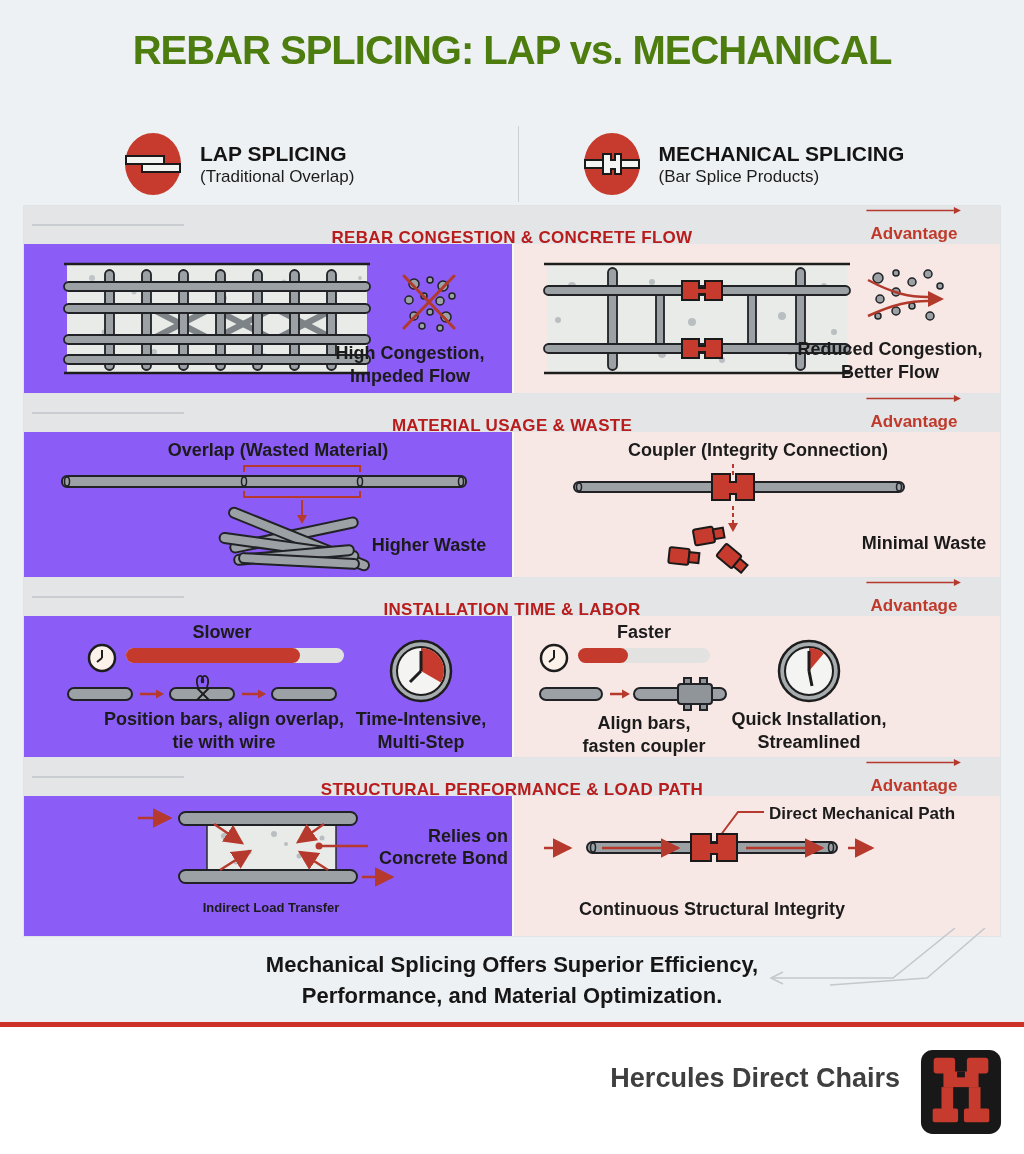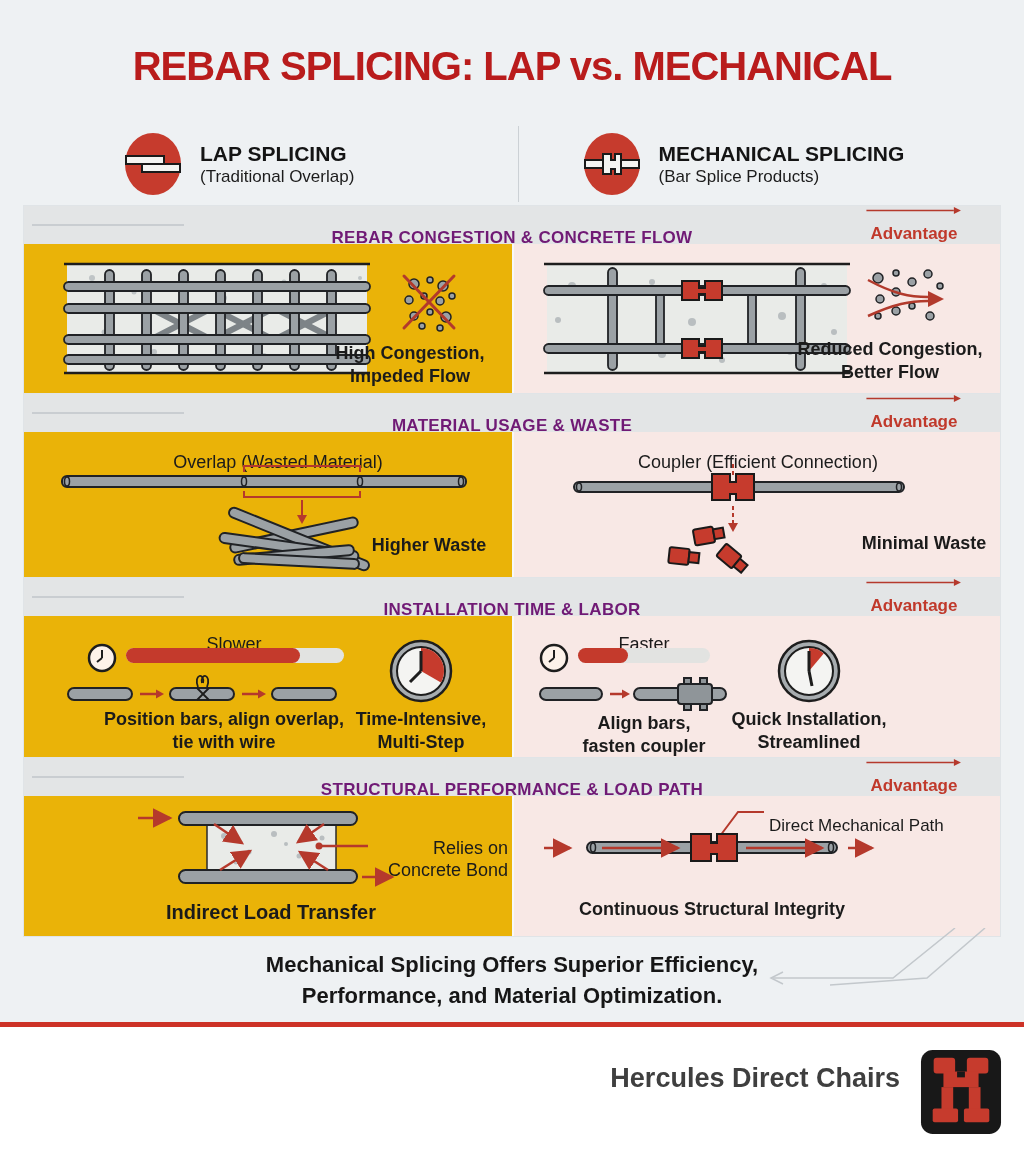--- a/index.html
+++ b/index.html
@@ -1,47 +1,47 @@
 <!DOCTYPE html>
 <html><head>
 <meta charset="utf-8">
 <style>
   html,body { margin:0; padding:0; }
   body { font-family:"Liberation Sans", sans-serif; }
   .page { position:relative; width:1024px; height:1154px; background:#eef1f3; overflow:hidden; }
 
-  .main-title { position:absolute; top:44px; left:0; width:100%; text-align:center;
-    font-size:40px; font-weight:bold; letter-spacing:-1px; color:#b91c1c; }
+  .main-title { position:absolute; top:28px; left:0; width:100%; text-align:center;
+    font-size:40px; font-weight:bold; letter-spacing:-1px; color:#4d7c0f; }
 
   
   .col-headers { position:absolute; top:126px; left:30px; width:976px; height:76px; display:flex; }
   .col-head { width:488px; display:flex; align-items:center; }
   .col-head.right { border-left:1px solid #ccd1d5; }
   .col-head .badge { margin-left:94px; }
   .col-head.right .badge { margin-left:64px; }
   .col-head .txt { margin-left:18px; }
   .col-title { font-size:21px; font-weight:bold; color:#141414; line-height:1.2; }
   .col-sub { font-size:17px; color:#1c1c1c; }
 
   
   .section { position:absolute; left:24px; width:976px; outline:1px solid #e0e4e7; }
   .band { position:relative; height:38px; background:#e3e5e6; display:flex; align-items:center; justify-content:center; }
   .band-line { position:absolute; left:8px; top:18px; width:152px; height:2px; background:#c9cdd1; }
-  .band-title { font-size:17px; font-weight:bold; letter-spacing:0.3px; color:#701a75;margin-top:25px; }
+  .band-title { font-size:17px; font-weight:bold; letter-spacing:0.3px; color:#b91c1c;margin-top:25px; }
   .advantage { position:absolute; right:12px; top:0; height:38px; display:flex; align-items:center; gap:9px;flex-direction:column; }
   .advantage-label { font-size:17px; font-weight:bold; color:#c0392b; }
   .content { display:flex; }
   .cell { position:relative; width:488px; }
-  .cell.left { background:#eab308; }
+  .cell.left { background:#8b5cf6; }
   .cell.right { background:#f8e8e5; border-left:2px solid #f7f8f8; box-sizing:border-box; }
 
   .caption { position:absolute; font-weight:bold; font-size:18px; color:#1b1b1b;
     text-align:center; white-space:pre-line; line-height:1.25; }
-  .ill-label { position:absolute; font-weight:normal; font-size:18px; color:#1b1b1b;
-    text-align:center; white-space:pre-line; line-height:1.2;margin-top:12px; }
+  .ill-label { position:absolute; font-weight:bold; font-size:18px; color:#1b1b1b;
+    text-align:center; white-space:pre-line; line-height:1.2; }
   .abs { position:absolute; }
 
   .track { position:absolute; height:15px; background:#e2e3e1; border-radius:8px; }
   .track .fill { height:100%; border-radius:8px; background:#c43a2c; }
 
   
   .conclusion { position:absolute; top:950px; left:0; width:100%; text-align:center;
     font-size:22px; font-weight:bold; color:#161616; line-height:1.4; white-space:pre-line; }
   .red-rule { position:absolute; top:1022px; left:0; width:100%; height:5px; background:#cd3227; }
   .footer { position:absolute; top:1027px; left:0; width:100%; height:127px; background:#ffffff; }
@@ -246,21 +246,21 @@
             <rect x="185" y="66" width="130" height="10" rx="5" transform="rotate(-12 250 71)"></rect>
             <rect x="180" y="70" width="150" height="10" rx="5" transform="rotate(22 255 75)"></rect>
             <rect x="175" y="78" width="140" height="10" rx="5" transform="rotate(8 245 83)"></rect>
             <rect x="190" y="86" width="120" height="10" rx="5" transform="rotate(-5 250 91)"></rect>
             <rect x="195" y="92" width="120" height="10" rx="5" transform="rotate(3 255 97)"></rect>
           </g>
         </svg>
         <div class="caption" style="left:330px; top:102px; width:150px;">Higher Waste</div>
       </div>
       <div class="cell right">
-        <div class="ill-label" style="left:84px; top:8px; width:320px;">Coupler (Efficient Connection)</div>
+        <div class="ill-label" style="left:84px; top:8px; width:320px;">Coupler (Integrity Connection)</div>
         <svg class="abs" style="left:30px; top:32px;" width="430" height="110" viewBox="0 0 430 110">
           <line x1="189" y1="0" x2="189" y2="12" stroke="#b5392c" stroke-width="2" stroke-dasharray="4,3"></line>
           <rect x="30" y="18" width="330" height="10" rx="5" fill="#9ba1a5" stroke="#202225" stroke-width="2"></rect>
           <ellipse cx="35" cy="23" rx="2.5" ry="4" fill="none" stroke="#202225" stroke-width="1.5"></ellipse>
           <ellipse cx="355" cy="23" rx="2.5" ry="4" fill="none" stroke="#202225" stroke-width="1.5"></ellipse>
           <path d="M168,10 h18 v8 h6 v-8 h18 v26 h-18 v-6 h-6 v6 h-18 z" fill="#c63b2d" stroke="#1a1a1a" stroke-width="2"></path>
           <line x1="189" y1="42" x2="189" y2="60" stroke="#b5392c" stroke-width="2" stroke-dasharray="4,3"></line>
           <polygon points="184,59 194,59 189,68" fill="#b5392c"></polygon>
           <g fill="#c63b2d" stroke="#1a1a1a" stroke-width="2">
             <g transform="rotate(-10 160 72)">
@@ -289,21 +289,21 @@
       <div class="advantage">
         <svg width="148" height="14" viewBox="0 0 148 14">
           <line x1="0" y1="7" x2="136" y2="7" stroke="#b5392c" stroke-width="2.5"></line>
           <polygon points="136,1.5 147,7 136,12.5" fill="#b5392c"></polygon>
         </svg>
         <span class="advantage-label">Advantage</span>
       </div>
     </div>
     <div class="content" style="height:142px;">
       <div class="cell left">
-        <div class="ill-label" style="left:110px; top:6px; width:200px;">Slower</div>
+        <div class="ill-label" style="left:98px; top:6px; width:200px;">Slower</div>
         <svg class="abs" style="left:62px; top:26px;" width="32" height="32" viewBox="0 0 32 32">
           <circle cx="16" cy="16" r="13" fill="#fdf2ea" stroke="#1d1d1d" stroke-width="2.5"></circle>
           <line x1="16" y1="16" x2="16" y2="8" stroke="#1d1d1d" stroke-width="2"></line>
           <line x1="16" y1="16" x2="11" y2="20" stroke="#1d1d1d" stroke-width="2"></line>
         </svg>
         <div class="track" style="left:102px; top:32px; width:218px;">
           <div class="fill" style="width:80%;"></div>
         </div>
         <svg class="abs" style="left:42px; top:54px;" width="300" height="36" viewBox="0 0 300 36">
           <g fill="#9ba1a5" stroke="#202225" stroke-width="2">
@@ -415,21 +415,21 @@
             <line x1="300" y1="24" x2="274" y2="42" marker-end="url(#ah1)"></line>
             <line x1="196" y1="70" x2="226" y2="51" marker-end="url(#ah1)"></line>
             <line x1="304" y1="70" x2="276" y2="52" marker-end="url(#ah1)"></line>
             <line x1="338" y1="77" x2="368" y2="77" marker-end="url(#ah1)"></line>
             <line x1="298" y1="46" x2="344" y2="46"></line>
           </g>
           <circle cx="295" cy="46" r="3.5" fill="#b5392c"></circle>
         </svg>
         <div class="ill-label" style="left:348px; top:30px; width:136px; text-align:right;">Relies on
 Concrete Bond</div>
-        <div class="caption" style="left:122px; top:104px; width:250px; font-size:20px;">Indirect Load Transfer</div>
+        <div class="caption" style="left:122px; top:104px; width:250px; font-size:13px;">Indirect Load Transfer</div>
       </div>
       <div class="cell right">
         <div class="ill-label" style="left:255px; top:8px; width:210px; text-align:left; font-size:17px;">Direct Mechanical Path</div>
         <svg class="abs" style="left:0; top:0;" width="488" height="104" viewBox="0 0 488 104">
           <defs>
             <marker id="ah2" markerWidth="9" markerHeight="8" refX="7" refY="4" orient="auto">
               <path d="M0,0 L8,4 L0,8 z" fill="#b5392c"></path>
             </marker>
           </defs>
           <polyline points="206,40 224,16 250,16" fill="none" stroke="#b5392c" stroke-width="2"></polyline>

